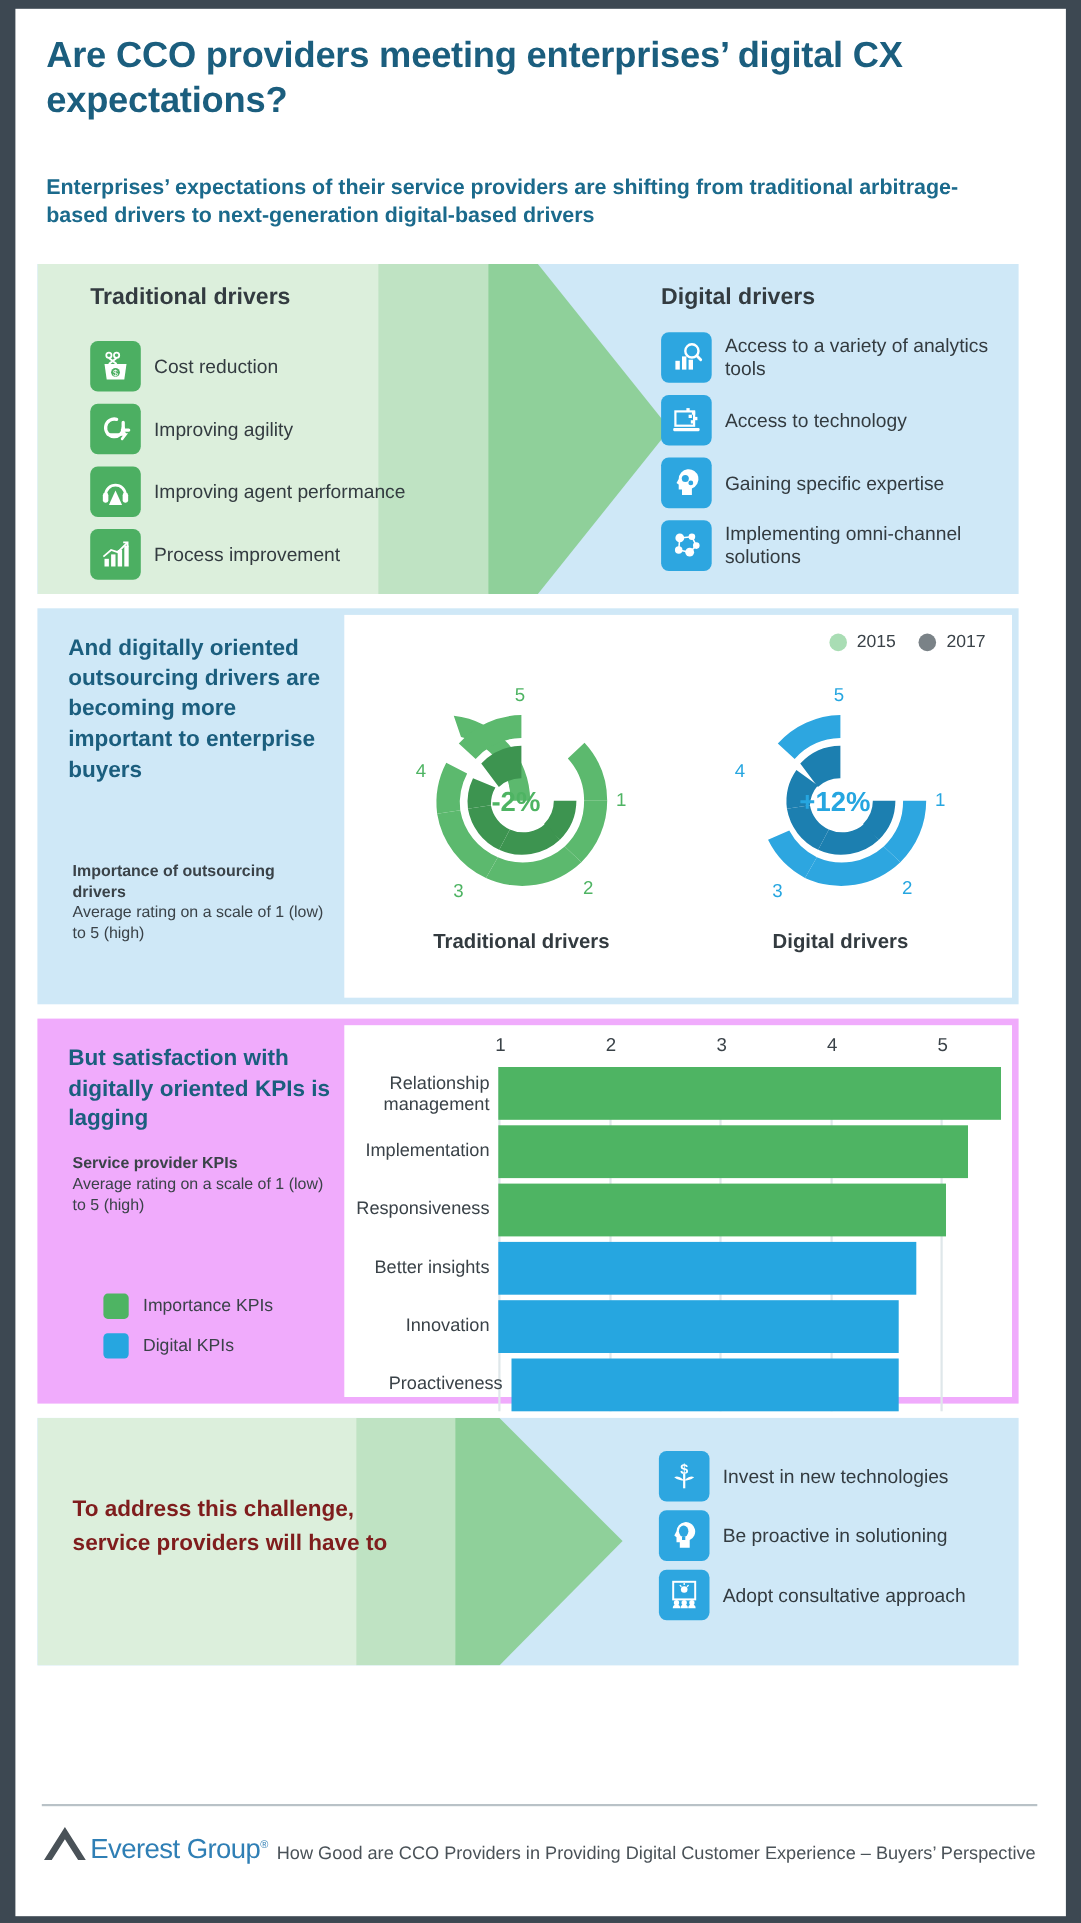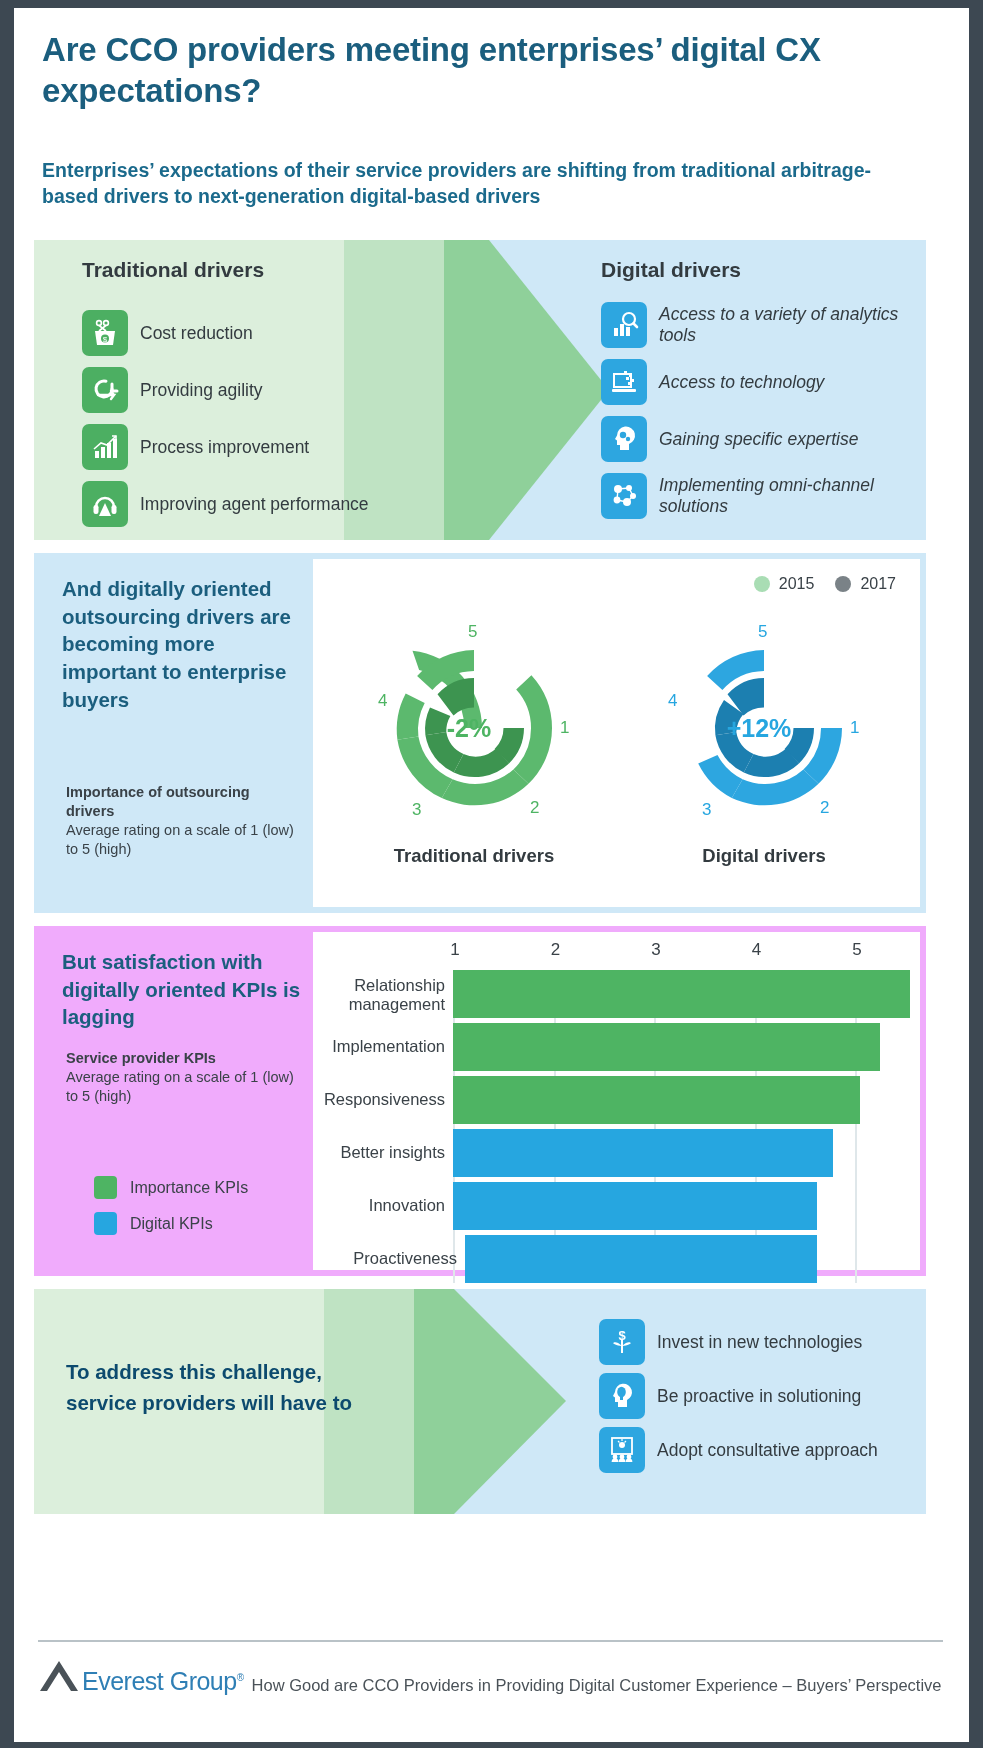--- a/index.html
+++ b/index.html
@@ -118,21 +118,21 @@
   .bar.dig  { background: #26a6e0; }
 
   
   .band4 {
     position: absolute; left: 20px; top: 1281px;
     width: 892px; height: 225px;
     background: #cfe8f7; overflow: hidden;
   }
   .act-text {
     position: absolute; left: 32px; top: 68px; width: 300px;
-    font-size: 20.5px; font-weight: bold; color: #0c4a6e; line-height: 1.5;
+    font-size: 20.5px; font-weight: bold; color: #7f1d1d; line-height: 1.5;
   }
   .act-list { position: absolute; left: 565px; top: 30px; }
   .act-item { display: flex; align-items: center; margin-bottom: 8px; }
   .act-label { font-size: 17.5px; color: #333b40; line-height: 1.18; }
 
   
   .footrule {
     position: absolute; left: 24px; top: 1632px;
     width: 905px; height: 2px; background: #b9c2c7;
   }
@@ -183,49 +183,49 @@
         <span class="drv-label">Cost reduction</span>
       </div>
       <div class="drv-item">
         <span class="ic green">
           <svg width="30" height="30" viewBox="0 0 30 30">
             <path d="M22,14 a8,8 0 1 1 -6,-7.8" fill="none" stroke="#fff" stroke-width="3" stroke-linecap="round"></path>
             <path d="M22,9 L22,16 L27,16" fill="none" stroke="#fff" stroke-width="3" stroke-linecap="round"></path>
             <path d="M8,20 L24,20 L21,24 M24,20 L21,16" fill="none" stroke="#fff" stroke-width="2.4" stroke-linecap="round"></path>
           </svg>
         </span>
-        <span class="drv-label">Providing agility</span>
+        <span class="drv-label">Improving agility</span>
+      </div>
+      <div class="drv-item">
+        <span class="ic green">
+          <svg width="30" height="30" viewBox="0 0 30 30">
+            <path d="M6,18 a9,9 0 0 1 18,0" fill="none" stroke="#fff" stroke-width="2.6"></path>
+            <rect x="3.5" y="16" width="5" height="9" rx="2.2" fill="#fff"></rect>
+            <rect x="21.5" y="16" width="5" height="9" rx="2.2" fill="#fff"></rect>
+            <path d="M15,14 L21,27 L9,27 Z" fill="#fff"></path>
+          </svg>
+        </span>
+        <span class="drv-label">Improving agent performance</span>
       </div>
       <div class="drv-item">
         <span class="ic green">
           <svg width="30" height="30" viewBox="0 0 30 30">
             <rect x="5" y="19" width="4" height="7" fill="#fff"></rect>
             <rect x="11" y="15" width="4" height="11" fill="#fff"></rect>
             <rect x="17" y="11" width="4" height="15" fill="#fff"></rect>
             <rect x="23" y="7" width="4" height="19" fill="#fff"></rect>
             <path d="M4,17 L11,11 L17,13 L26,4" fill="none" stroke="#fff" stroke-width="1.6"></path>
             <path d="M22,4 L26,4 L26,8" fill="none" stroke="#fff" stroke-width="1.6"></path>
           </svg>
         </span>
         <span class="drv-label">Process improvement</span>
       </div>
-      <div class="drv-item">
-        <span class="ic green">
-          <svg width="30" height="30" viewBox="0 0 30 30">
-            <path d="M6,18 a9,9 0 0 1 18,0" fill="none" stroke="#fff" stroke-width="2.6"></path>
-            <rect x="3.5" y="16" width="5" height="9" rx="2.2" fill="#fff"></rect>
-            <rect x="21.5" y="16" width="5" height="9" rx="2.2" fill="#fff"></rect>
-            <path d="M15,14 L21,27 L9,27 Z" fill="#fff"></path>
-          </svg>
-        </span>
-        <span class="drv-label">Improving agent performance</span>
-      </div>
-    </div>
-
-    <div class="drv-list" style="left:567px; top:62px; width:300px;font-style:italic;">
+    </div>
+
+    <div class="drv-list" style="left:567px; top:62px; width:300px;">
       <div class="drv-item">
         <span class="ic blue">
           <svg width="30" height="30" viewBox="0 0 30 30">
             <rect x="5" y="18" width="4" height="8" fill="#fff"></rect>
             <rect x="11" y="14" width="4" height="12" fill="#fff"></rect>
             <rect x="17" y="17" width="4" height="9" fill="#fff"></rect>
             <circle cx="20" cy="9" r="6" fill="none" stroke="#fff" stroke-width="2.2"></circle>
             <path d="M24.5,13.5 L28,17" stroke="#fff" stroke-width="2.6" stroke-linecap="round"></path>
           </svg>
         </span>

